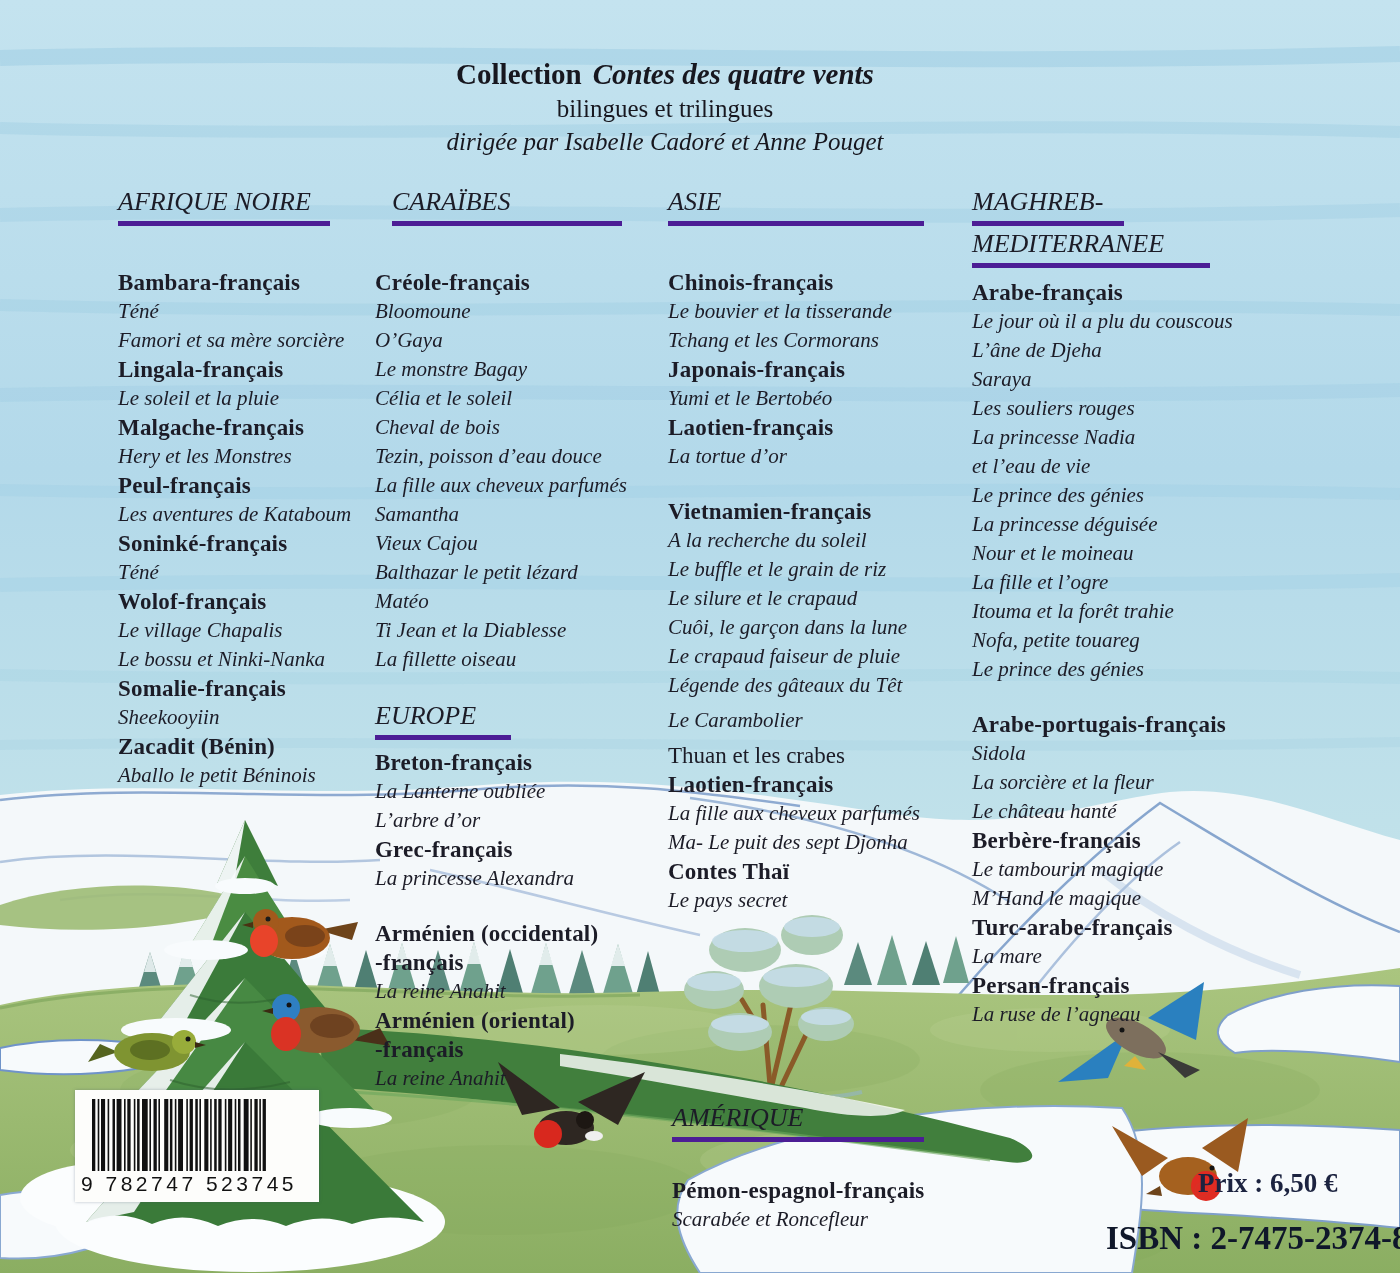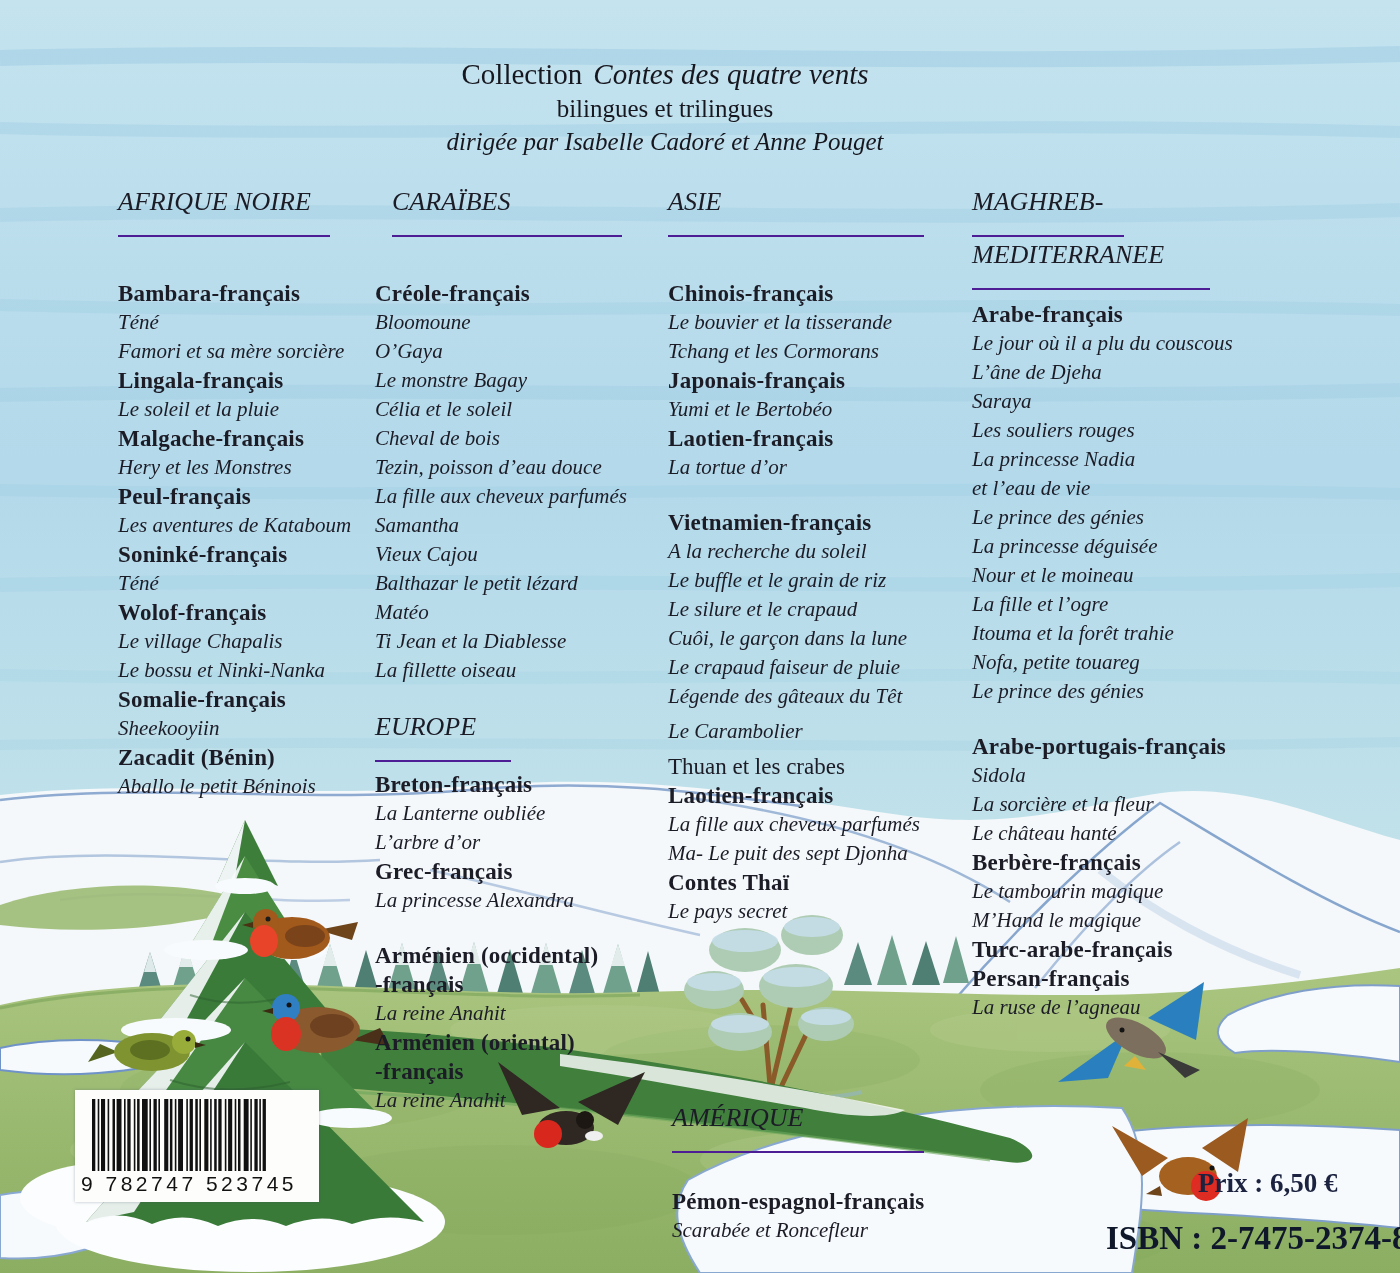--- a/index.html
+++ b/index.html
@@ -1,41 +1,41 @@
 <!DOCTYPE html>
 <html><head>
 <meta charset="utf-8">
 <style>
   html,body{margin:0;padding:0;}
   .page{position:relative;width:1400px;height:1273px;overflow:hidden;background:#bfe0ec;font-family:"Liberation Serif",serif;}
   .art{position:absolute;left:0;top:0;z-index:0;}
 
   
   .header{position:absolute;left:0;top:56px;width:1330px;text-align:center;color:#17171f;z-index:3;}
-  .h-line1{font-size:29px;font-weight:normal;line-height:36px;}
+  .h-line1{font-size:29px;font-weight:bold;line-height:36px;}
   .h-line1 .ctitle{font-style:italic;margin-left:11px;}
   .h-line2{font-size:25px;line-height:33px;}
   .h-line3{font-size:25px;font-style:italic;line-height:33px;}
 
   
   .col{position:absolute;top:186px;width:300px;color:#1c1c27;z-index:3;}
   #col-afrique-noire{left:118px;}
   #col-caraibes{left:375px;}
   #col-asie{left:668px;}
   #col-maghreb{left:972px;width:330px;}
   #col-amerique{left:672px;top:1102px;}
 
   .e{margin:0;}
   .e-lang{font-weight:bold;font-size:23px;line-height:29px;letter-spacing:.2px;}
   .e-title{font-style:italic;font-size:21px;line-height:29px;}
   .e-plain{font-size:23px;line-height:29px;}
   .e-gap-s{height:6px;}
   .e-gap-m{height:26px;}
   .e-section{line-height:32px;margin-bottom:42px;}
-  .e-section .txt{display:inline-block;font-style:italic;font-size:26px;border-bottom:2px solid #4c1d95;padding-bottom:17px;}
+  .e-section .txt{display:inline-block;font-style:italic;font-size:26px;border-bottom:5px solid #4c1d95;padding-bottom:3px;}
   [data-name="section-europe"]{margin-bottom:8px;}
   [data-name="section-amerique"]{margin-bottom:34px;}
   [data-name="section-maghreb-line1"]{margin-bottom:2px;}
   [data-name="section-maghreb-line2"]{margin-bottom:10px;}
   [data-name="section-afrique-noire"] .txt{width:212px;}
   [data-name="section-caraibes"] .txt{width:230px;margin-left:17px;}
   [data-name="section-asie"] .txt{width:256px;}
   [data-name="section-europe"] .txt{width:136px;}
   [data-name="section-maghreb-line1"] .txt{width:152px;}
   [data-name="section-maghreb-line2"] .txt{width:238px;}
@@ -388,20 +388,21 @@
       <div class="e e-title" data-name="story-title"><span class="txt" data-name="label">Le prince des génies</span></div>
       <div class="e e-gap-m" data-name="spacer"></div>
       <div class="e e-lang" data-name="language-pair"><span class="txt" data-name="label">Arabe-portugais-français</span></div>
       <div class="e e-title" data-name="story-title"><span class="txt" data-name="label">Sidola</span></div>
       <div class="e e-title" data-name="story-title"><span class="txt" data-name="label">La sorcière et la fleur</span></div>
       <div class="e e-title" data-name="story-title"><span class="txt" data-name="label">Le château hanté</span></div>
       <div class="e e-lang" data-name="language-pair"><span class="txt" data-name="label">Berbère-français</span></div>
       <div class="e e-title" data-name="story-title"><span class="txt" data-name="label">Le tambourin magique</span></div>
       <div class="e e-title" data-name="story-title"><span class="txt" data-name="label">M’Hand le magique</span></div>
       <div class="e e-lang" data-name="language-pair"><span class="txt" data-name="label">Turc-arabe-français</span></div>
+      <div class="e e-title" data-name="story-title"><span class="txt" data-name="label">La mare</span></div>
       <div class="e e-lang" data-name="language-pair"><span class="txt" data-name="label">Persan-français</span></div>
       <div class="e e-title" data-name="story-title"><span class="txt" data-name="label">La ruse de l’agneau</span></div>
     </div>
   <div class="col" id="col-amerique" data-name="column-amerique">
       <div class="e e-section" data-name="section-amerique"><span class="txt" data-name="label">AMÉRIQUE</span></div>
       <div class="e e-lang" data-name="language-pair"><span class="txt" data-name="label">Pémon-espagnol-français</span></div>
       <div class="e e-title" data-name="story-title"><span class="txt" data-name="label">Scarabée et Roncefleur</span></div>
     </div>
 
   <div class="barcode" data-name="barcode">

